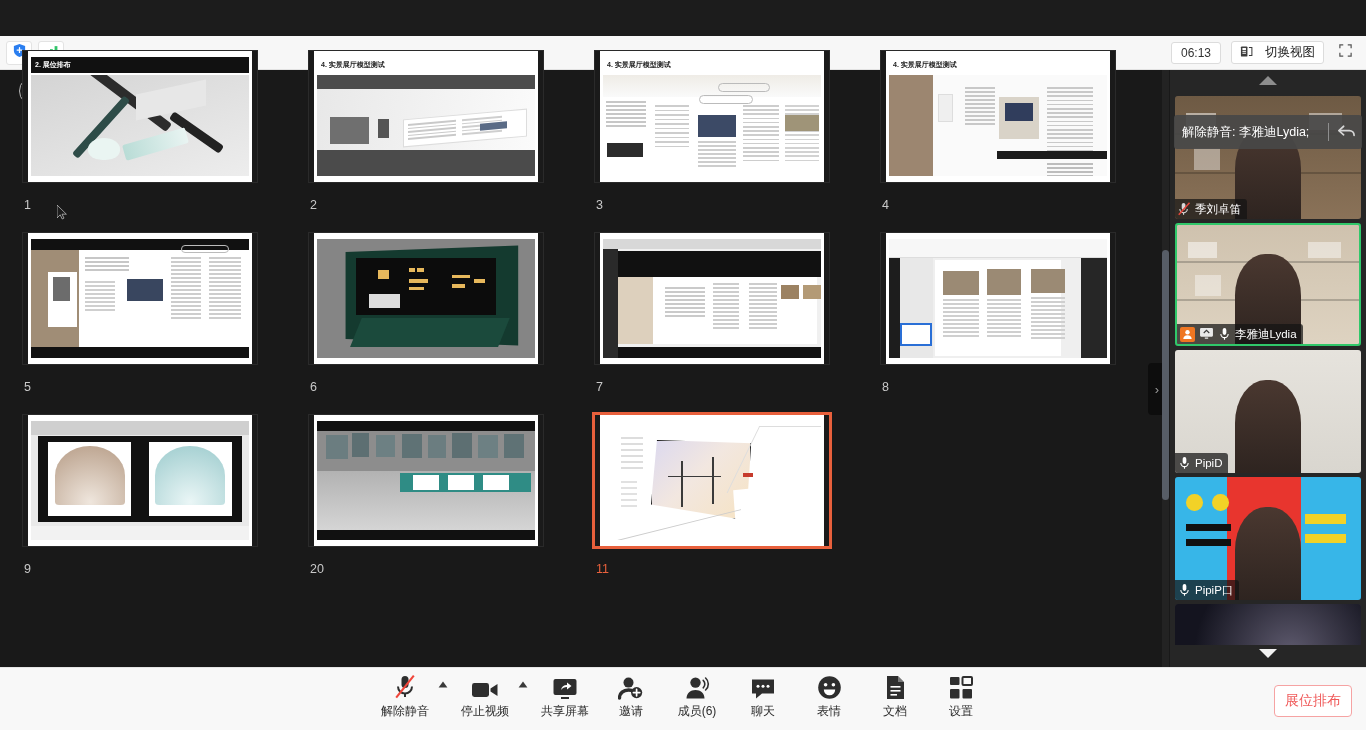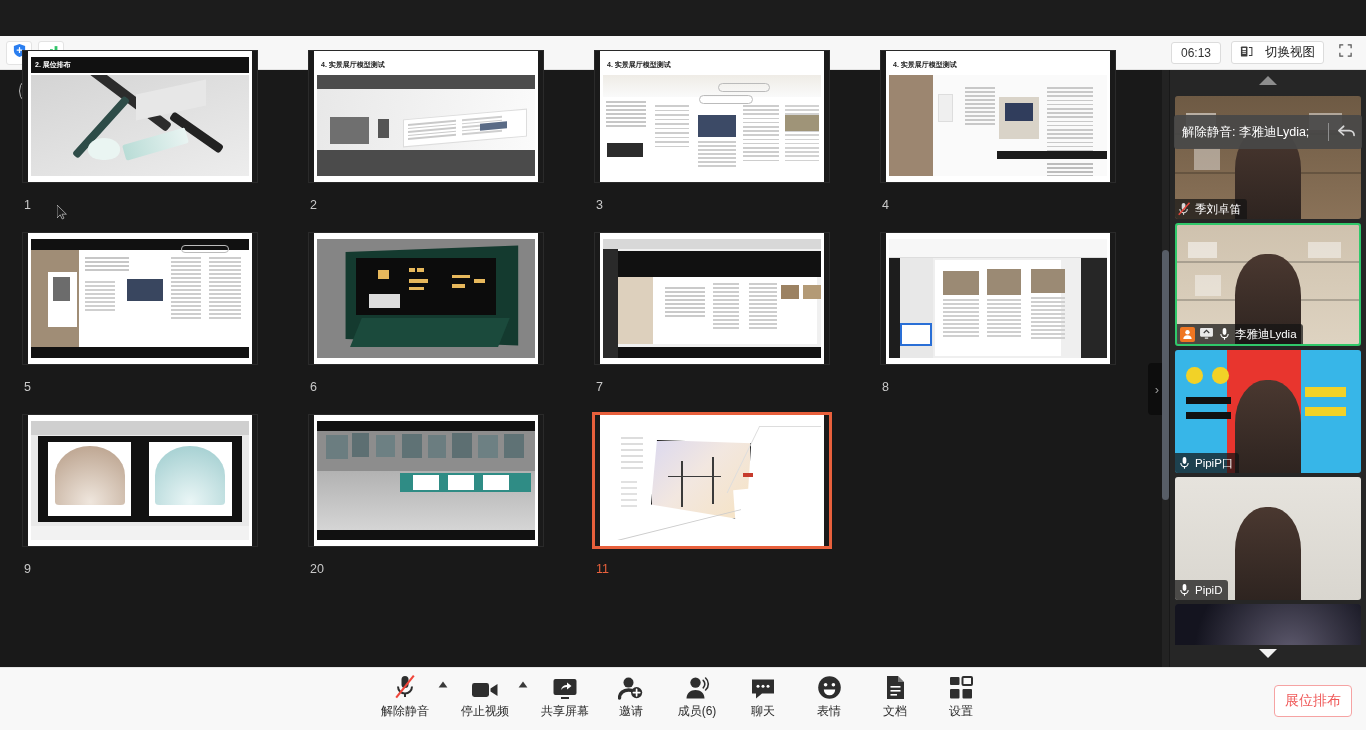--- a/index.html
+++ b/index.html
@@ -704,57 +704,57 @@
               <svg width="11" height="14" viewBox="0 0 12 15">
                 <rect x="4" y="1" width="4" height="7.5" rx="2" fill="#fff"></rect>
                 <path d="M2 7.5a4 4 0 0 0 8 0" fill="none" stroke="#fff" stroke-width="1.2"></path>
                 <path d="M6 11.5v2.2" stroke="#fff" stroke-width="1.2"></path>
               </svg>
             </span>
        <span>李雅迪Lydia</span>
      </div>
         </div>
         <div class="tile">
+          <div class="vid" style="background:linear-gradient(180deg,#e6e3dd,#d9d6cf)">
+            <div style="position:absolute;left:32%;top:24%;width:36%;height:76%;
+      background:linear-gradient(180deg,#4a3830,#2e2420);border-radius:46% 46% 0 0"></div>
+          </div>
+     <div class="namebar">
+
+       <span class="mic">
+              <svg width="11" height="14" viewBox="0 0 12 15">
+                <rect x="4" y="1" width="4" height="7.5" rx="2" fill="#fff"></rect>
+                <path d="M2 7.5a4 4 0 0 0 8 0" fill="none" stroke="#fff" stroke-width="1.2"></path>
+                <path d="M6 11.5v2.2" stroke="#fff" stroke-width="1.2"></path>
+              </svg>
+            </span>
+       <span>PipiD</span>
+     </div>
+        </div>
+        <div class="tile">
           <div class="vid" style="background:linear-gradient(90deg,#37b6e8 0 28%,#e8352e 28% 68%,#37b6e8 68% 100%)">
             <div style="position:absolute;left:6%;top:14%;width:9%;height:14%;background:#f2d227;border-radius:50%"></div>
              <div style="position:absolute;left:20%;top:14%;width:9%;height:14%;background:#f2d227;border-radius:50%"></div>
              <div style="position:absolute;left:6%;top:38%;width:24%;height:6%;background:#111"></div>
              <div style="position:absolute;left:6%;top:50%;width:24%;height:6%;background:#111"></div>
              <div style="position:absolute;left:70%;top:30%;width:22%;height:8%;background:#f2d227"></div>
              <div style="position:absolute;left:70%;top:46%;width:22%;height:8%;background:#f2d227"></div>
             <div style="position:absolute;left:32%;top:24%;width:36%;height:76%;
       background:linear-gradient(180deg,#4a3830,#2e2420);border-radius:46% 46% 0 0"></div>
           </div>
      <div class="namebar">
 
        <span class="mic">
               <svg width="11" height="14" viewBox="0 0 12 15">
                 <rect x="4" y="1" width="4" height="7.5" rx="2" fill="#fff"></rect>
                 <path d="M2 7.5a4 4 0 0 0 8 0" fill="none" stroke="#fff" stroke-width="1.2"></path>
                 <path d="M6 11.5v2.2" stroke="#fff" stroke-width="1.2"></path>
               </svg>
             </span>
        <span>PipiP口</span>
-     </div>
-        </div>
-        <div class="tile">
-          <div class="vid" style="background:linear-gradient(180deg,#e6e3dd,#d9d6cf)">
-            <div style="position:absolute;left:32%;top:24%;width:36%;height:76%;
-      background:linear-gradient(180deg,#4a3830,#2e2420);border-radius:46% 46% 0 0"></div>
-          </div>
-     <div class="namebar">
-
-       <span class="mic">
-              <svg width="11" height="14" viewBox="0 0 12 15">
-                <rect x="4" y="1" width="4" height="7.5" rx="2" fill="#fff"></rect>
-                <path d="M2 7.5a4 4 0 0 0 8 0" fill="none" stroke="#fff" stroke-width="1.2"></path>
-                <path d="M6 11.5v2.2" stroke="#fff" stroke-width="1.2"></path>
-              </svg>
-            </span>
-       <span>PipiD</span>
      </div>
         </div>
         <div class="tile">
           <div class="vid" style="background:radial-gradient(circle at 62% 40%,#5e5a6e,#14141f 70%)"></div>
      </div>
       </div>
     <div class="rail-down">
       <span>
         <svg width="22" height="11" viewBox="0 0 22 11">
             <path d="M11 10 L2 1 L20 1 Z" fill="#f2f2f2"></path>

